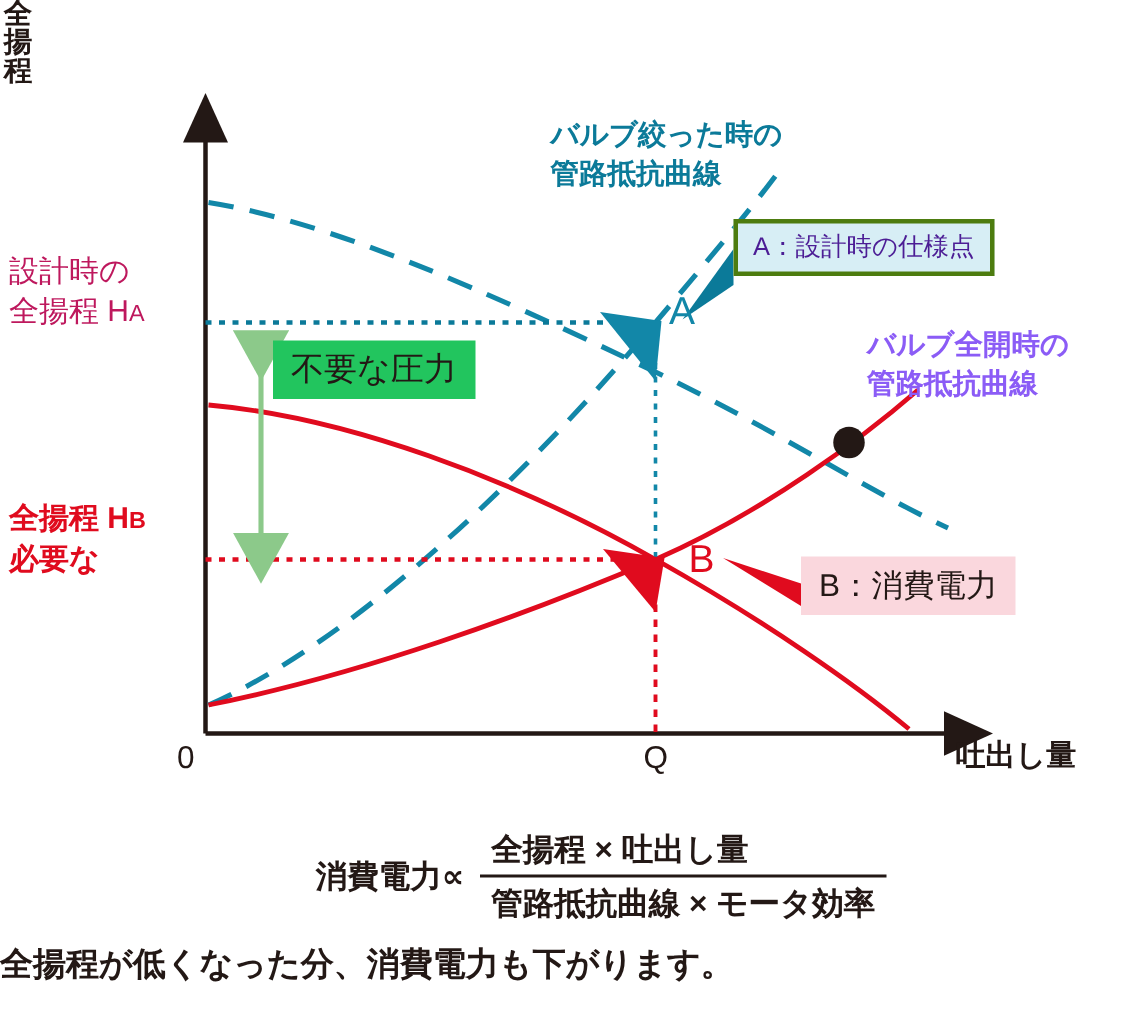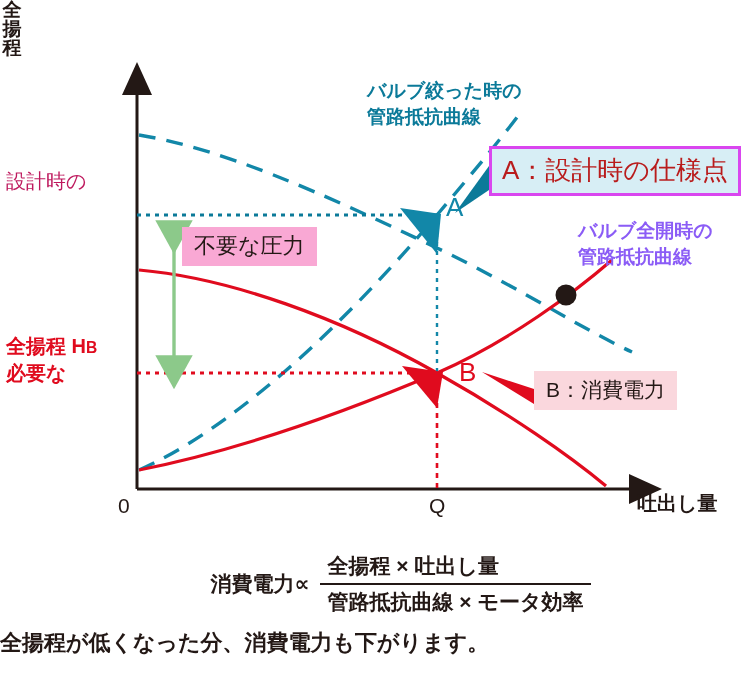--- a/index.html
+++ b/index.html
@@ -18,35 +18,35 @@
     line-height:1.0;text-align:center;letter-spacing:0;
   }
   .y-axis-title span{display:block;}
 
   .axis-zero{position:absolute;left:118px;top:494px;font-size:21px;color:#231815;font-weight:normal;}
   .axis-q{position:absolute;left:429px;top:494px;font-size:21px;color:#231815;font-weight:normal;}
   .sub{font-size:0.78em;vertical-align:baseline;}
 
   .callout-a{
     position:absolute;left:489px;top:146px;
-    background:#d7eef5;border:3px solid #d946ef;
+    background:#d7eef5;border:3px solid #4d7c0f;
     padding:4px 10px 5px 10px;
-    font-size:26px;color:#b91c1c;font-weight:normal;
+    font-size:17px;color:#4c1d95;font-weight:normal;
     white-space:nowrap;
   }
   .callout-b{
     position:absolute;left:534px;top:371px;
     background:#fad7dd;
     padding:5px 12px 6px 12px;
     font-size:21px;color:#231815;font-weight:normal;
     white-space:nowrap;
   }
   .hl-green{
     position:absolute;left:182px;top:227px;
-    background:#f9a8d4;
+    background:#22c55e;
     padding:4px 12px 5px 12px;
     font-size:22px;color:#231815;font-weight:normal;
     white-space:nowrap;
   }
 
   .pt-a{position:absolute;left:446px;top:192px;font-size:26px;color:#1287a8;font-weight:normal;}
   .pt-b{position:absolute;left:459px;top:357px;font-size:26px;color:#e00b1e;font-weight:normal;}
 
   .note-teal{position:absolute;left:335px;top:78px;font-size:19px;color:#0b7a99;font-weight:bold;line-height:1.35;margin-left:32px;}
   .note-red{position:absolute;left:578px;top:218px;font-size:19px;color:#8b5cf6;font-weight:bold;line-height:1.35;}
@@ -122,20 +122,21 @@
     <span>揚</span>
     <span>程</span>
   </div>
 
   <div class="xaxis-name">吐出し量</div>
   <div class="axis-zero">0</div>
   <div class="axis-q">Q</div>
 
   <div class="lab-ha">
     <div>設計時の</div>
+    <div><span>全揚程 H</span><span class="sub">A</span></div>
   </div>
 
   <div class="lab-hb">
     <div><span>全揚程 H</span><span class="sub">B</span></div>
     <div>必要な</div>
   </div>
 
   <div class="hl-green">不要な圧力</div>
 
   <div class="note-teal">

